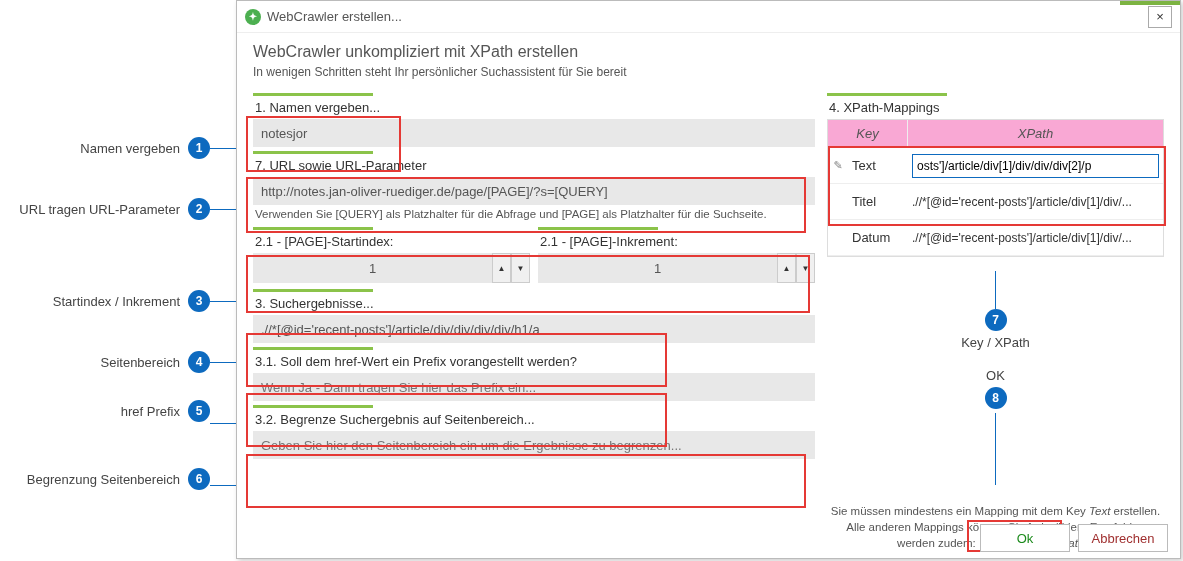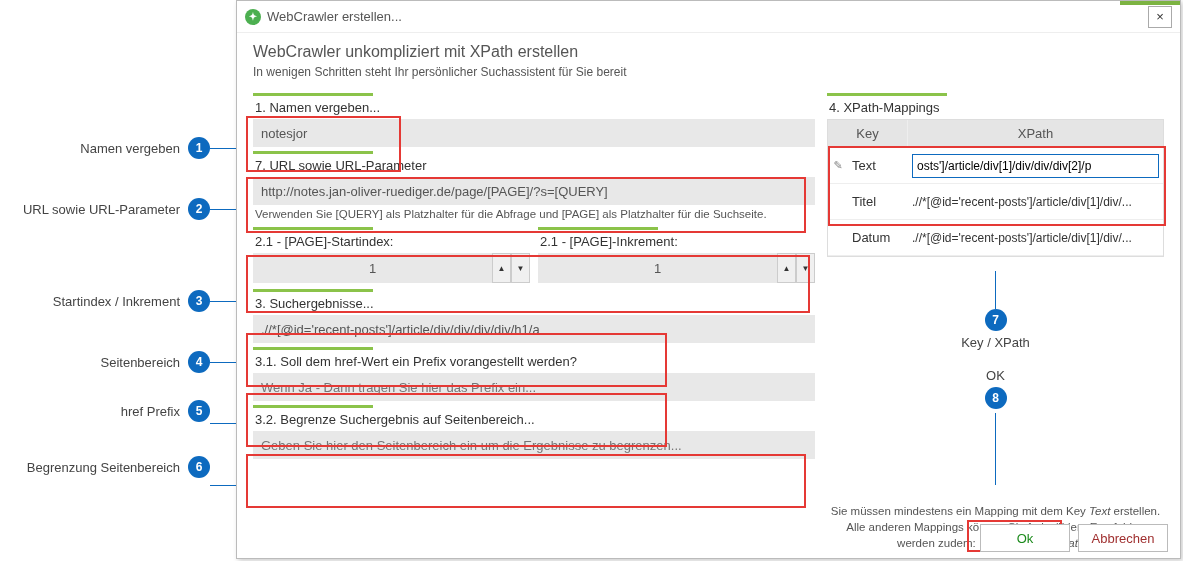--- a/index.html
+++ b/index.html
@@ -36,21 +36,21 @@
 .hl { position: absolute; border: 2px solid #e53935; pointer-events: none; }
 
 .pair { display: flex; gap: 8px; }
 .pair-col { flex: 1; }
 .spinner-row { display: flex; height: 30px; }
 .spinner-val { flex: 1; background: #e8e8e8; display: flex; align-items: center; justify-content: center; color: #555; }
 .spinner-btn { width: 19px; height: 30px; background: #f0f0f0; border: 1px solid #ccc; display: flex; align-items: center; justify-content: center; font-size: 8px; cursor: pointer; }
 
 .map-label { font-size: 13px; color: #333; padding: 4px 2px; }
 .table { width: 100%; border: 1px solid #ddd; }
-.table-header { display: flex; background: #e5e5e5; }
+.table-header { display: flex; background: #f9a8d4; font-style: italic; }
 .th { padding: 6px 8px; text-align: center; color: #555; font-size: 13px; border-bottom: 1px solid #ddd; }
 .th-key { width: 80px; border-right: 1px solid #eee; }
 .th-xp { flex: 1; }
 .tr { display: flex; border-bottom: 1px solid #eee; height: 36px; align-items: center; }
 .td-edit { width: 20px; text-align: center; color: #888; font-size: 11px; }
 .td-key { width: 60px; padding: 0 4px; color: #333; font-size: 13px; }
 .td-xp { flex: 1; padding: 0 4px; color: #333; font-size: 12px; white-space: nowrap; overflow: hidden; }
 .td-xp-input { border: 1px solid #0d6abf; height: 24px; padding: 0 4px; font-size: 12px; width: 100%; font-family: Liberation Sans, sans-serif; }
 
 .mid-ann { position: relative; margin-top: 14px; text-align: center; }
@@ -69,40 +69,40 @@
 </head>
 <body>
 
 <div class="annotation-layer">
   <div class="ann" style="top:137px;">
       <span class="ann-label">Namen vergeben</span>
       <span class="ann-bubble">1</span>
     </div>
   <div class="ann-connector" style="top:148px; left:210px; width:36px;"></div>
   <div class="ann" style="top:198px;">
-      <span class="ann-label">URL sowie URL-Parameter</span>
+      <span class="ann-label">URL tragen URL-Parameter</span>
       <span class="ann-bubble">2</span>
     </div>
   <div class="ann-connector" style="top:209px; left:210px; width:36px;"></div>
   <div class="ann" style="top:290px;">
       <span class="ann-label">Startindex / Inkrement</span>
       <span class="ann-bubble">3</span>
     </div>
   <div class="ann-connector" style="top:301px; left:210px; width:36px;"></div>
   <div class="ann" style="top:351px;">
       <span class="ann-label">Seitenbereich</span>
       <span class="ann-bubble">4</span>
     </div>
   <div class="ann-connector" style="top:362px; left:210px; width:36px;"></div>
   <div class="ann" style="top:400px;">
       <span class="ann-label">href Prefix</span>
       <span class="ann-bubble">5</span>
     </div>
   <div class="ann-connector" style="top:423px; left:210px; width:36px;"></div>
-  <div class="ann" style="top:456px;margin-left:44px;">
+  <div class="ann" style="top:468px;margin-left:44px;">
       <span class="ann-label">Begrenzung Seitenbereich</span>
       <span class="ann-bubble">6</span>
     </div>
   <div class="ann-connector" style="top:485px; left:210px; width:36px;"></div>
 </div>
 
 <div class="dialog">
   <div class="dialog-top-accent"></div>
   <div class="dialog-titlebar">
     <span class="dialog-icon">✦</span>

